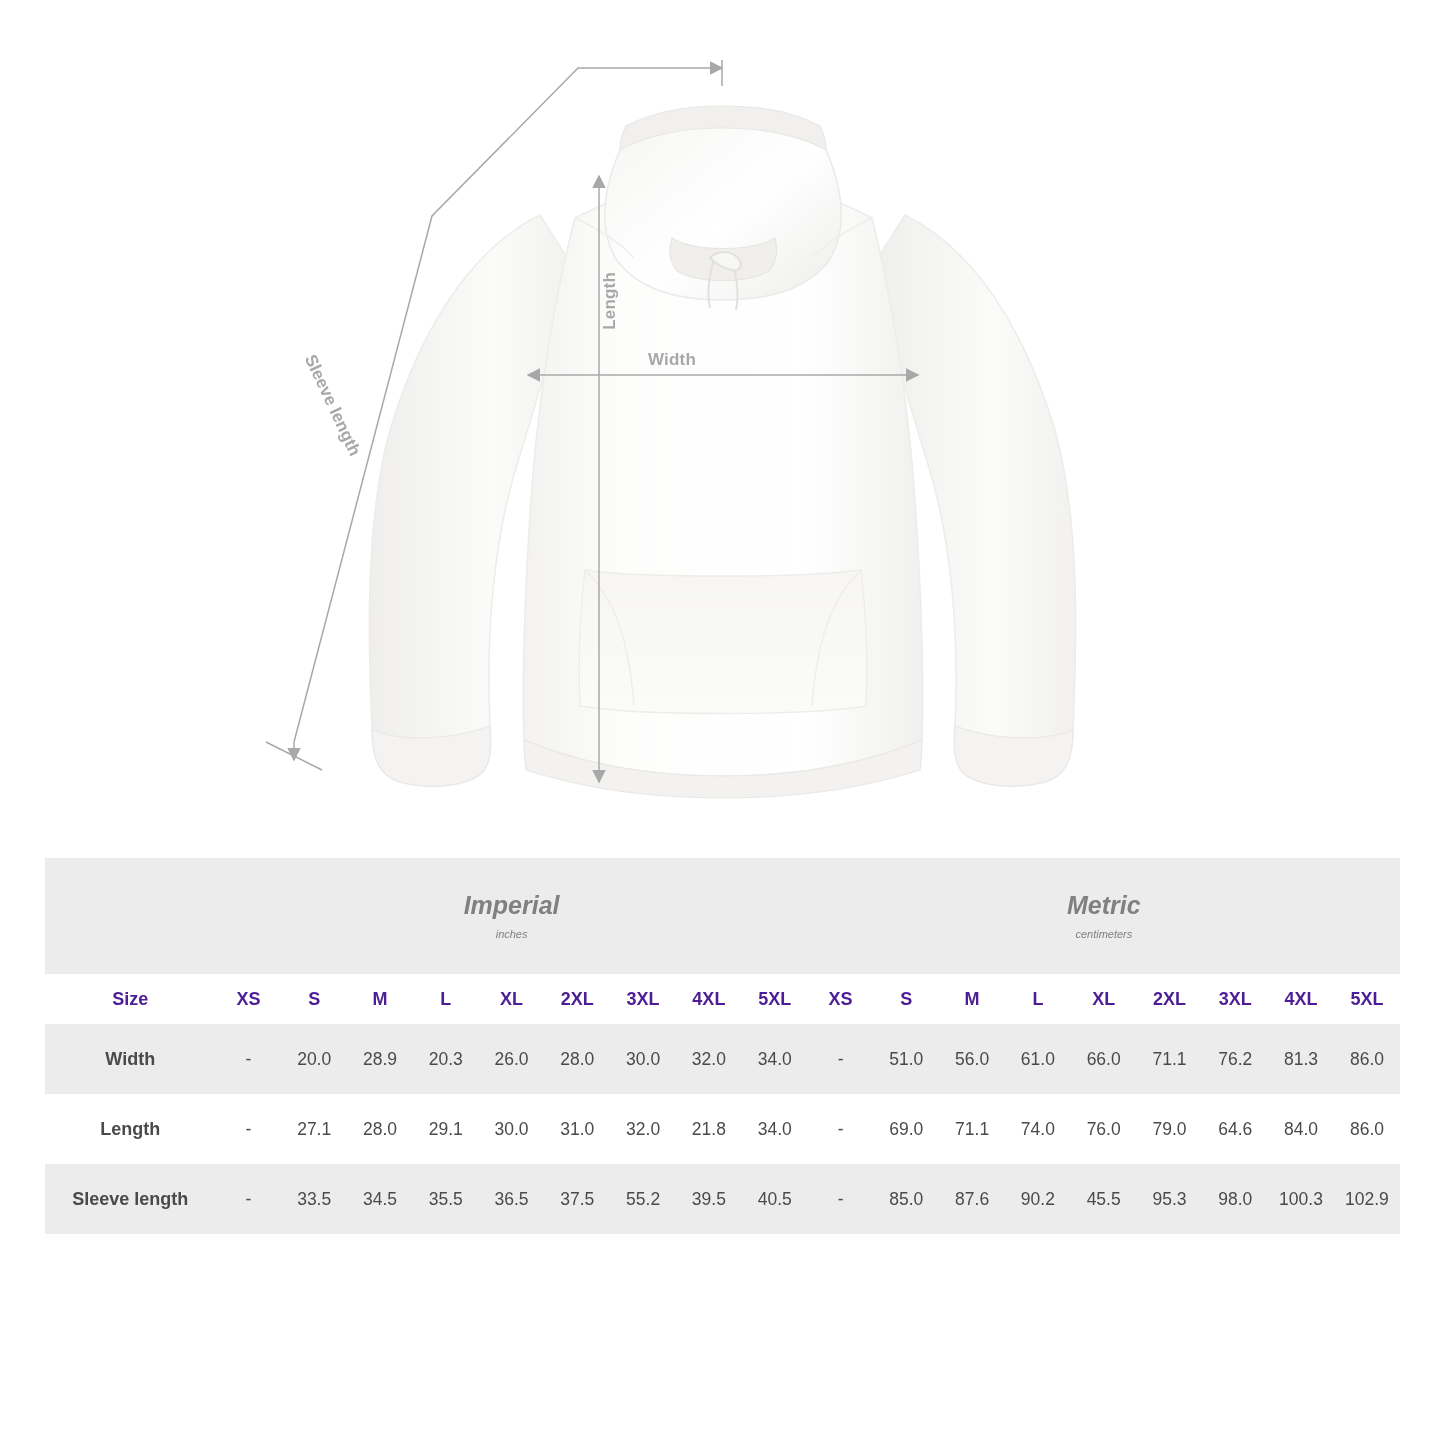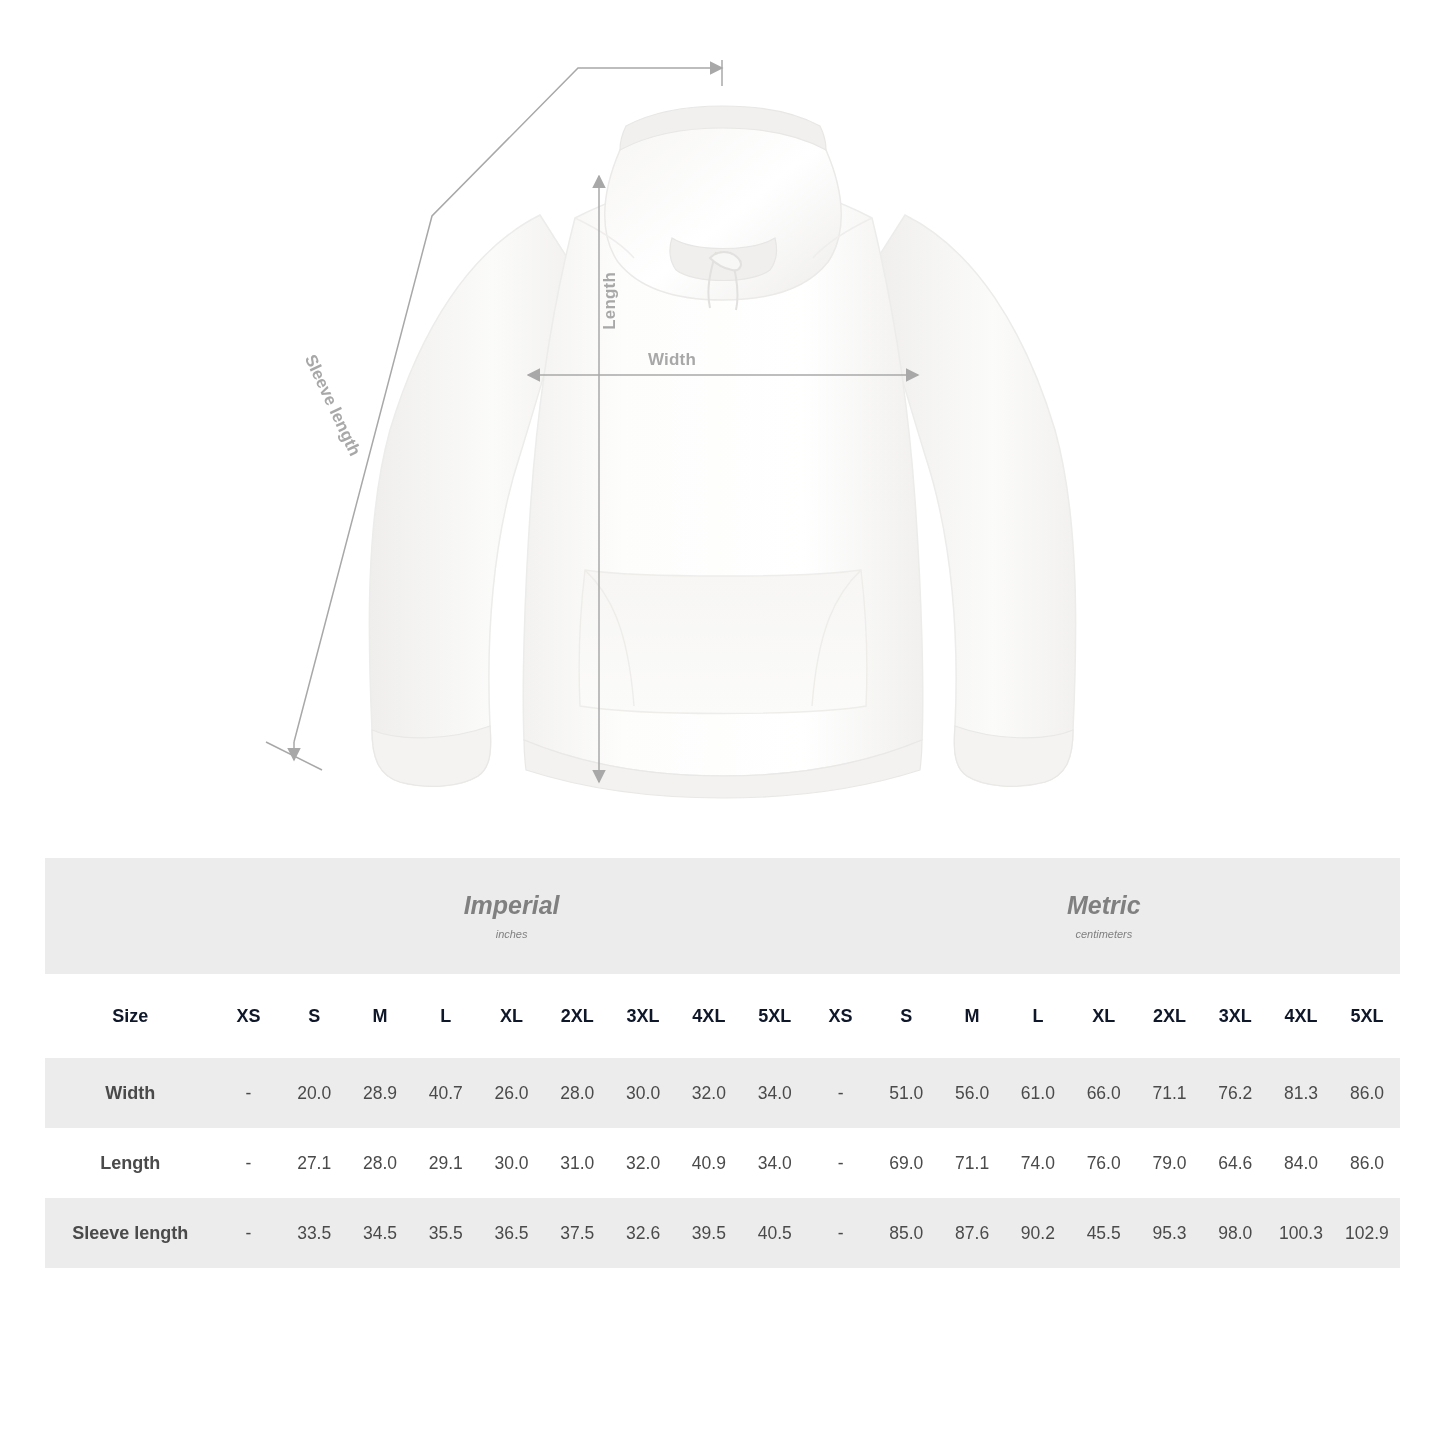--- a/index.html
+++ b/index.html
@@ -116,24 +116,24 @@
   }
   .unit-head .unit-sub {
     font-size: 11px;
     font-style: italic;
     color: #808080;
     display: block;
     margin-top: 8px;
   }
 
   tr.head-row td {
-    height: 84px;
+    height: 50px;
     font-weight: bold;
     font-size: 18px;
-    color: #0f172a;
+    color: #4c1d95;
     background: #ffffff;
   }
   tr.head-row td.rowlabel { font-size: 18px; }
 
   tr.data-row td {
     height: 70px;
     font-size: 17.5px;
   }
   tr.data-row td.rowlabel {
     font-weight: bold;
@@ -312,21 +312,21 @@
           <td class="cell">3XL</td>
           <td class="cell">4XL</td>
           <td class="cell">5XL</td>
         </tr>
 
         <tr class="data-row shade">
           <td class="rowlabel first-col">Width</td>
           <td class="cell">-</td>
           <td class="cell">20.0</td>
           <td class="cell">28.9</td>
-          <td class="cell">40.7</td>
+          <td class="cell">20.3</td>
           <td class="cell">26.0</td>
           <td class="cell">28.0</td>
           <td class="cell">30.0</td>
           <td class="cell">32.0</td>
           <td class="cell">34.0</td>
           <td class="cell">-</td>
           <td class="cell">51.0</td>
           <td class="cell">56.0</td>
           <td class="cell">61.0</td>
           <td class="cell">66.0</td>
@@ -338,42 +338,42 @@
 
         <tr class="data-row plain">
           <td class="rowlabel first-col">Length</td>
           <td class="cell">-</td>
           <td class="cell">27.1</td>
           <td class="cell">28.0</td>
           <td class="cell">29.1</td>
           <td class="cell">30.0</td>
           <td class="cell">31.0</td>
           <td class="cell">32.0</td>
-          <td class="cell">40.9</td>
+          <td class="cell">21.8</td>
           <td class="cell">34.0</td>
           <td class="cell">-</td>
           <td class="cell">69.0</td>
           <td class="cell">71.1</td>
           <td class="cell">74.0</td>
           <td class="cell">76.0</td>
           <td class="cell">79.0</td>
           <td class="cell">64.6</td>
           <td class="cell">84.0</td>
           <td class="cell">86.0</td>
         </tr>
 
         <tr class="data-row shade">
           <td class="rowlabel first-col">Sleeve length</td>
           <td class="cell">-</td>
           <td class="cell">33.5</td>
           <td class="cell">34.5</td>
           <td class="cell">35.5</td>
           <td class="cell">36.5</td>
           <td class="cell">37.5</td>
-          <td class="cell">32.6</td>
+          <td class="cell">55.2</td>
           <td class="cell">39.5</td>
           <td class="cell">40.5</td>
           <td class="cell">-</td>
           <td class="cell">85.0</td>
           <td class="cell">87.6</td>
           <td class="cell">90.2</td>
           <td class="cell">45.5</td>
           <td class="cell">95.3</td>
           <td class="cell">98.0</td>
           <td class="cell">100.3</td>

